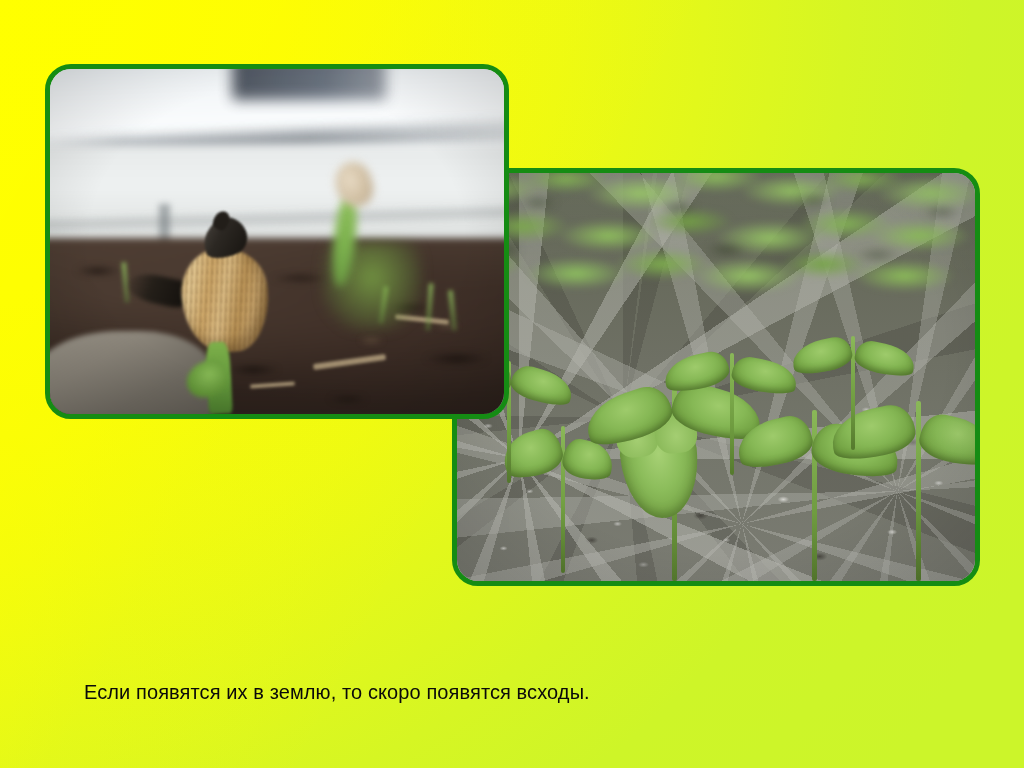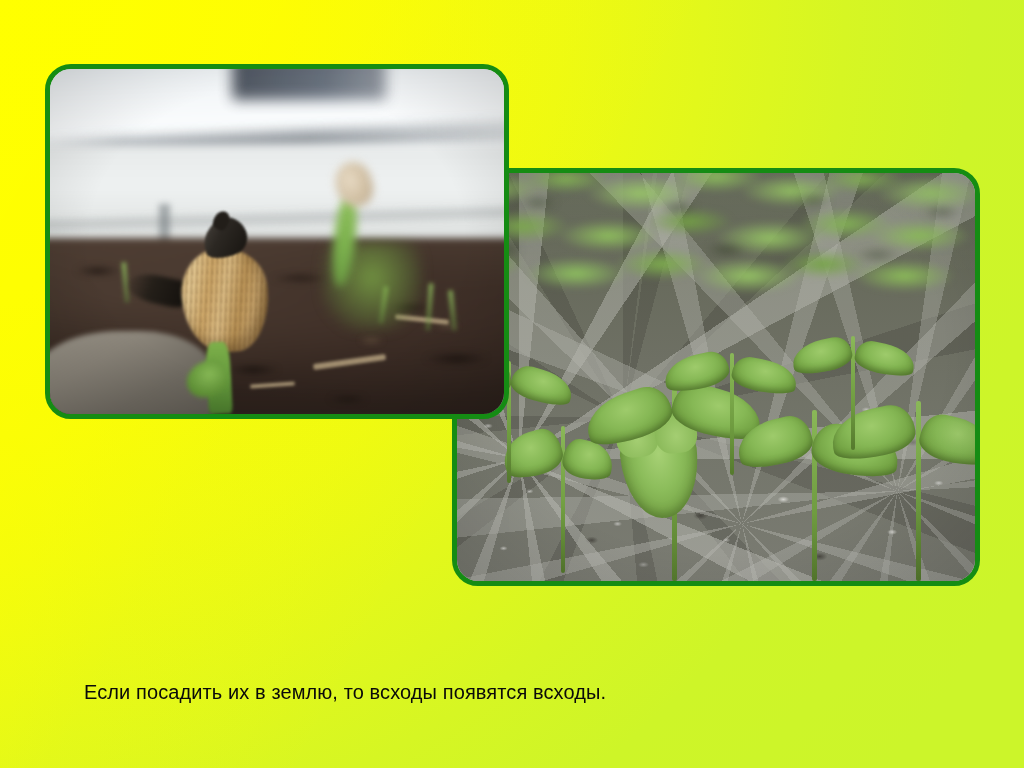--- a/index.html
+++ b/index.html
@@ -534,17 +534,17 @@
       <div class="p1-seed-cap"></div>
       <div class="p1-seed-cap2"></div>
       <div class="p1-stem-main"></div>
       <div class="p1-stem-leaf"></div>
 
       <div class="p1-vignette"></div>
     </div>
   </div>
 
   <div id="caption">
-    <span class="caption-line">Если посадить их в землю, то всходы появятся всходы.</span>
+    <span class="caption-line">Если появятся их в землю, то скоро появятся всходы.</span>
     <span class="caption-line">Зеленое растение растет, и вот…..</span>
   </div>
 
 </div>
 
 </body></html>

